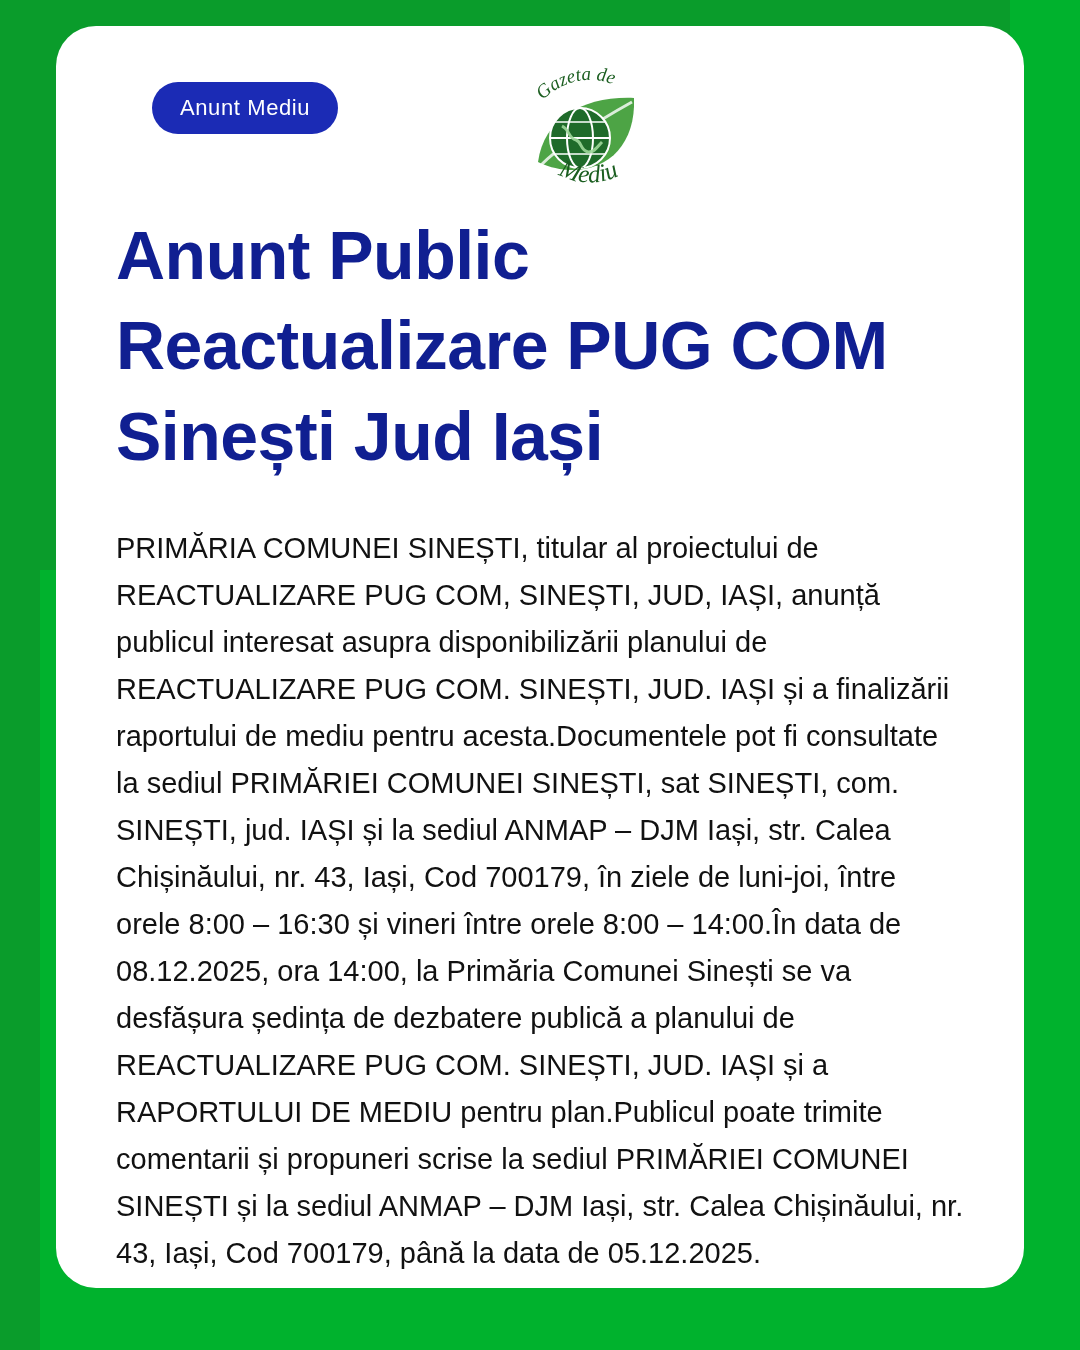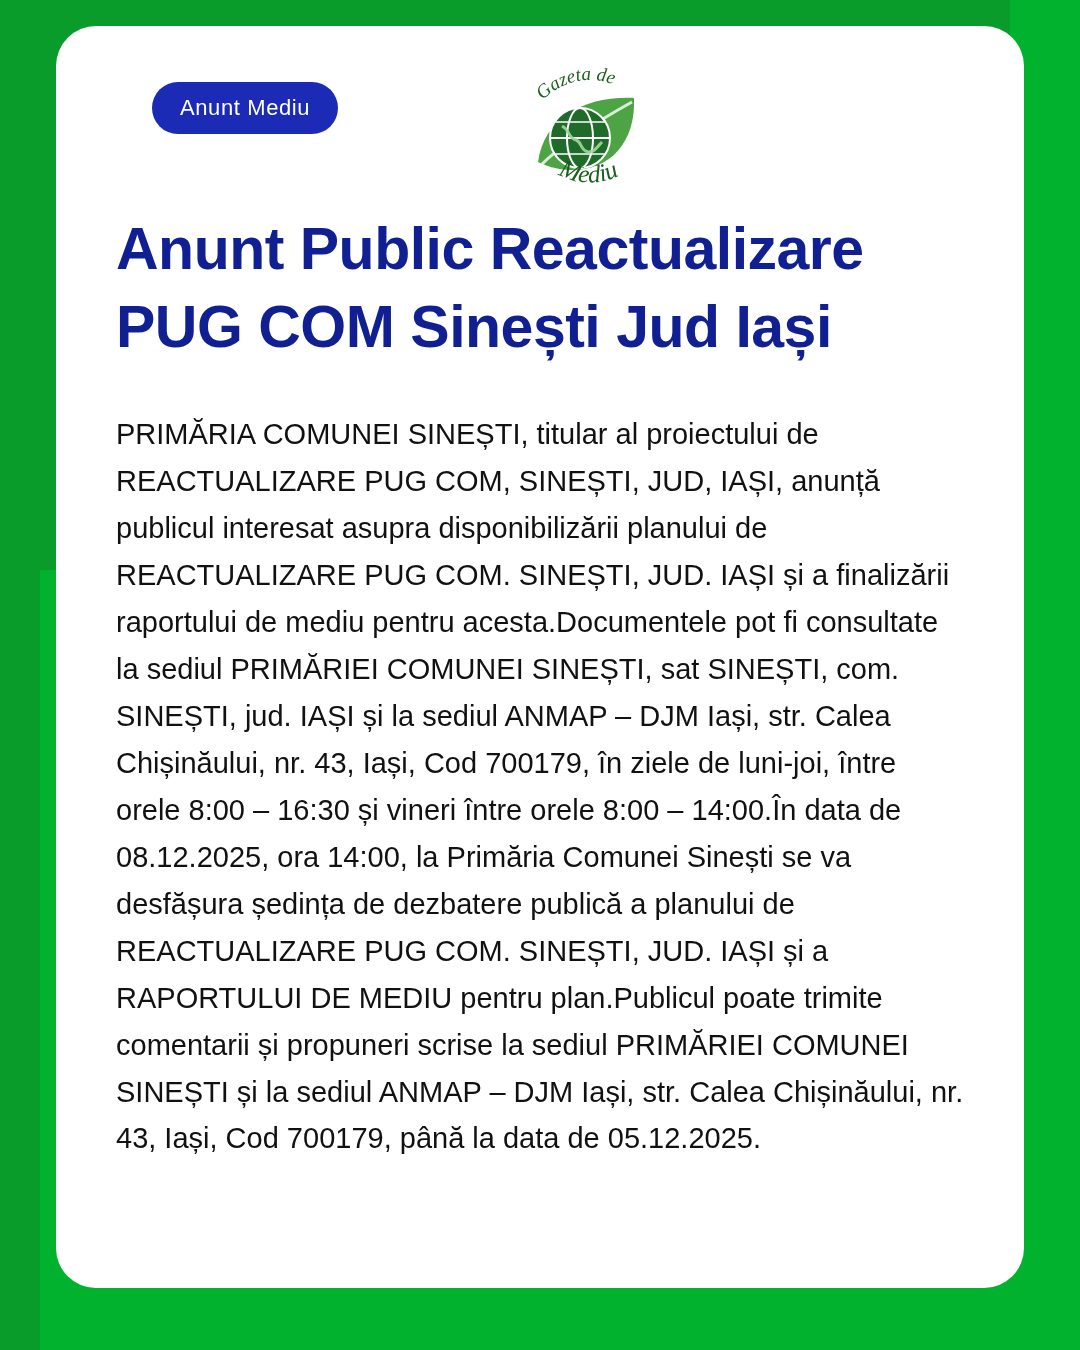--- a/index.html
+++ b/index.html
@@ -85,21 +85,21 @@
     left: 398px;
     top: 14px;
     width: 160px;
     height: 140px;
   }
   .logo svg { display: block; }
 
   .headline {
     margin: 38px 0 0 4px;
     color: #101f91;
-    font-size: 59px;
+    font-size: 68px;
     line-height: 1.33;
     font-weight: bold;
     letter-spacing: -0.5px;
     max-width: 900px;
   }
 
   .body-copy {
     margin: 44px 0 0 4px;
     color: #111111;
     font-size: 29px;

